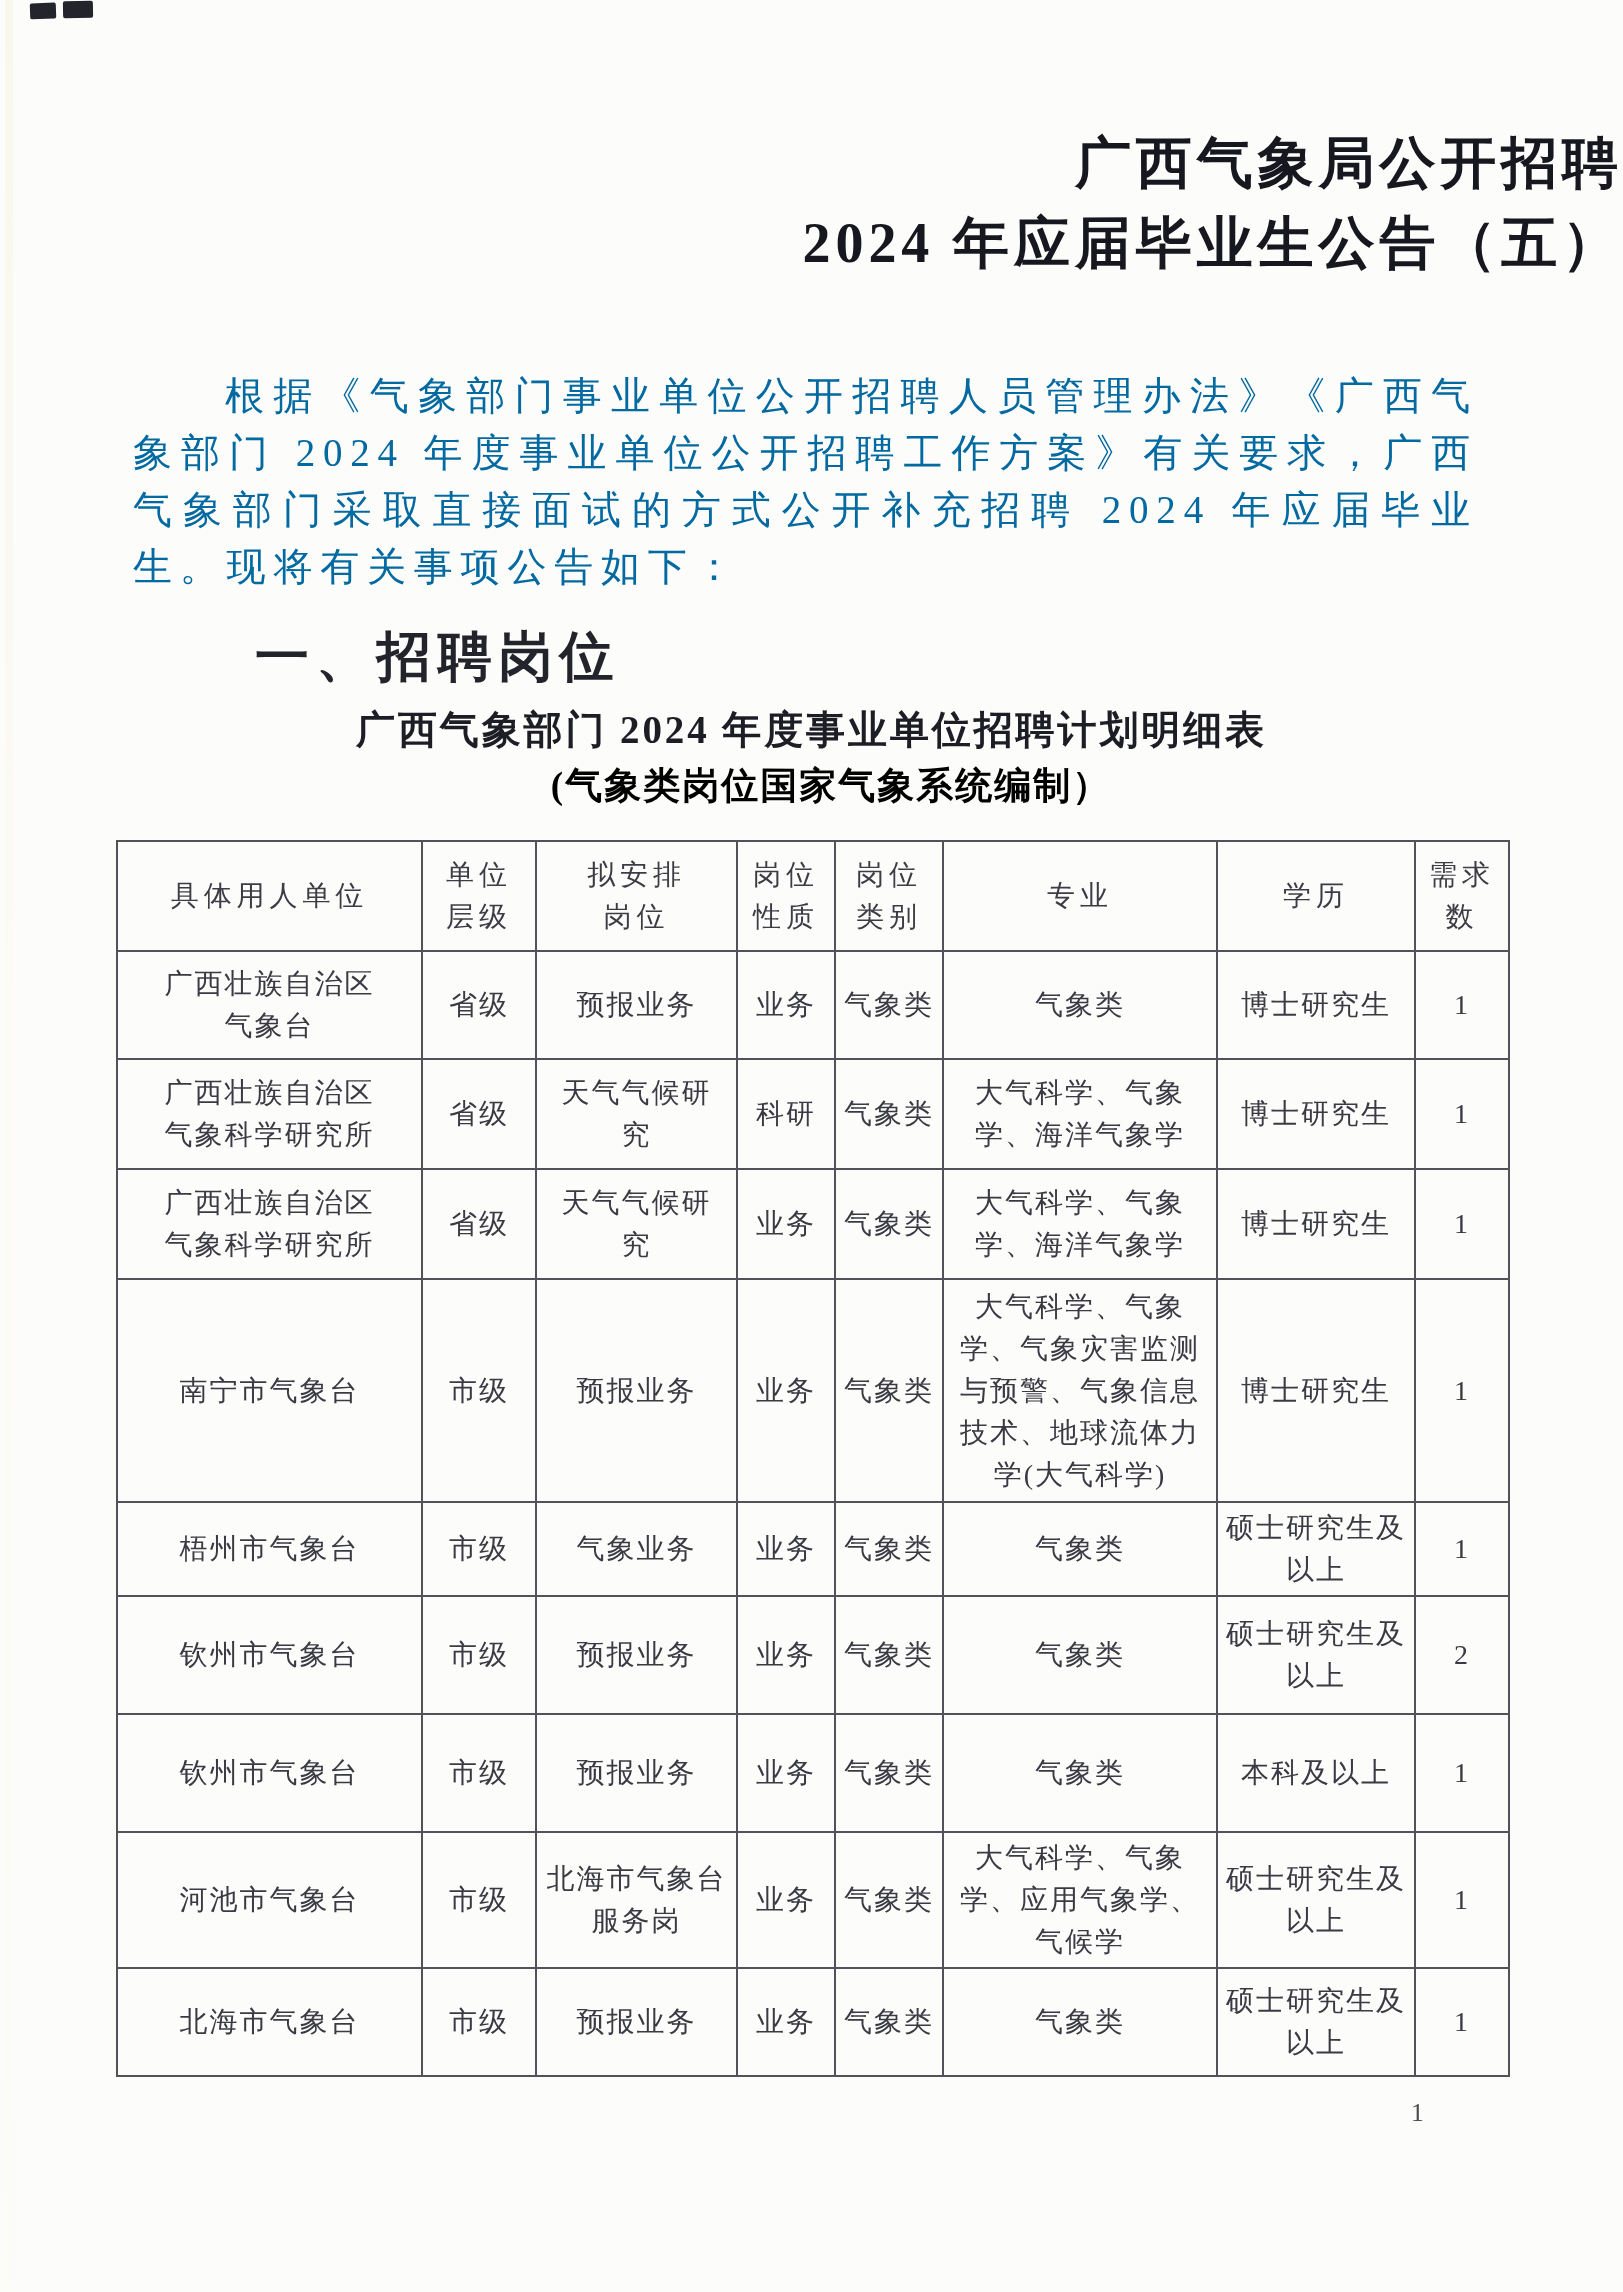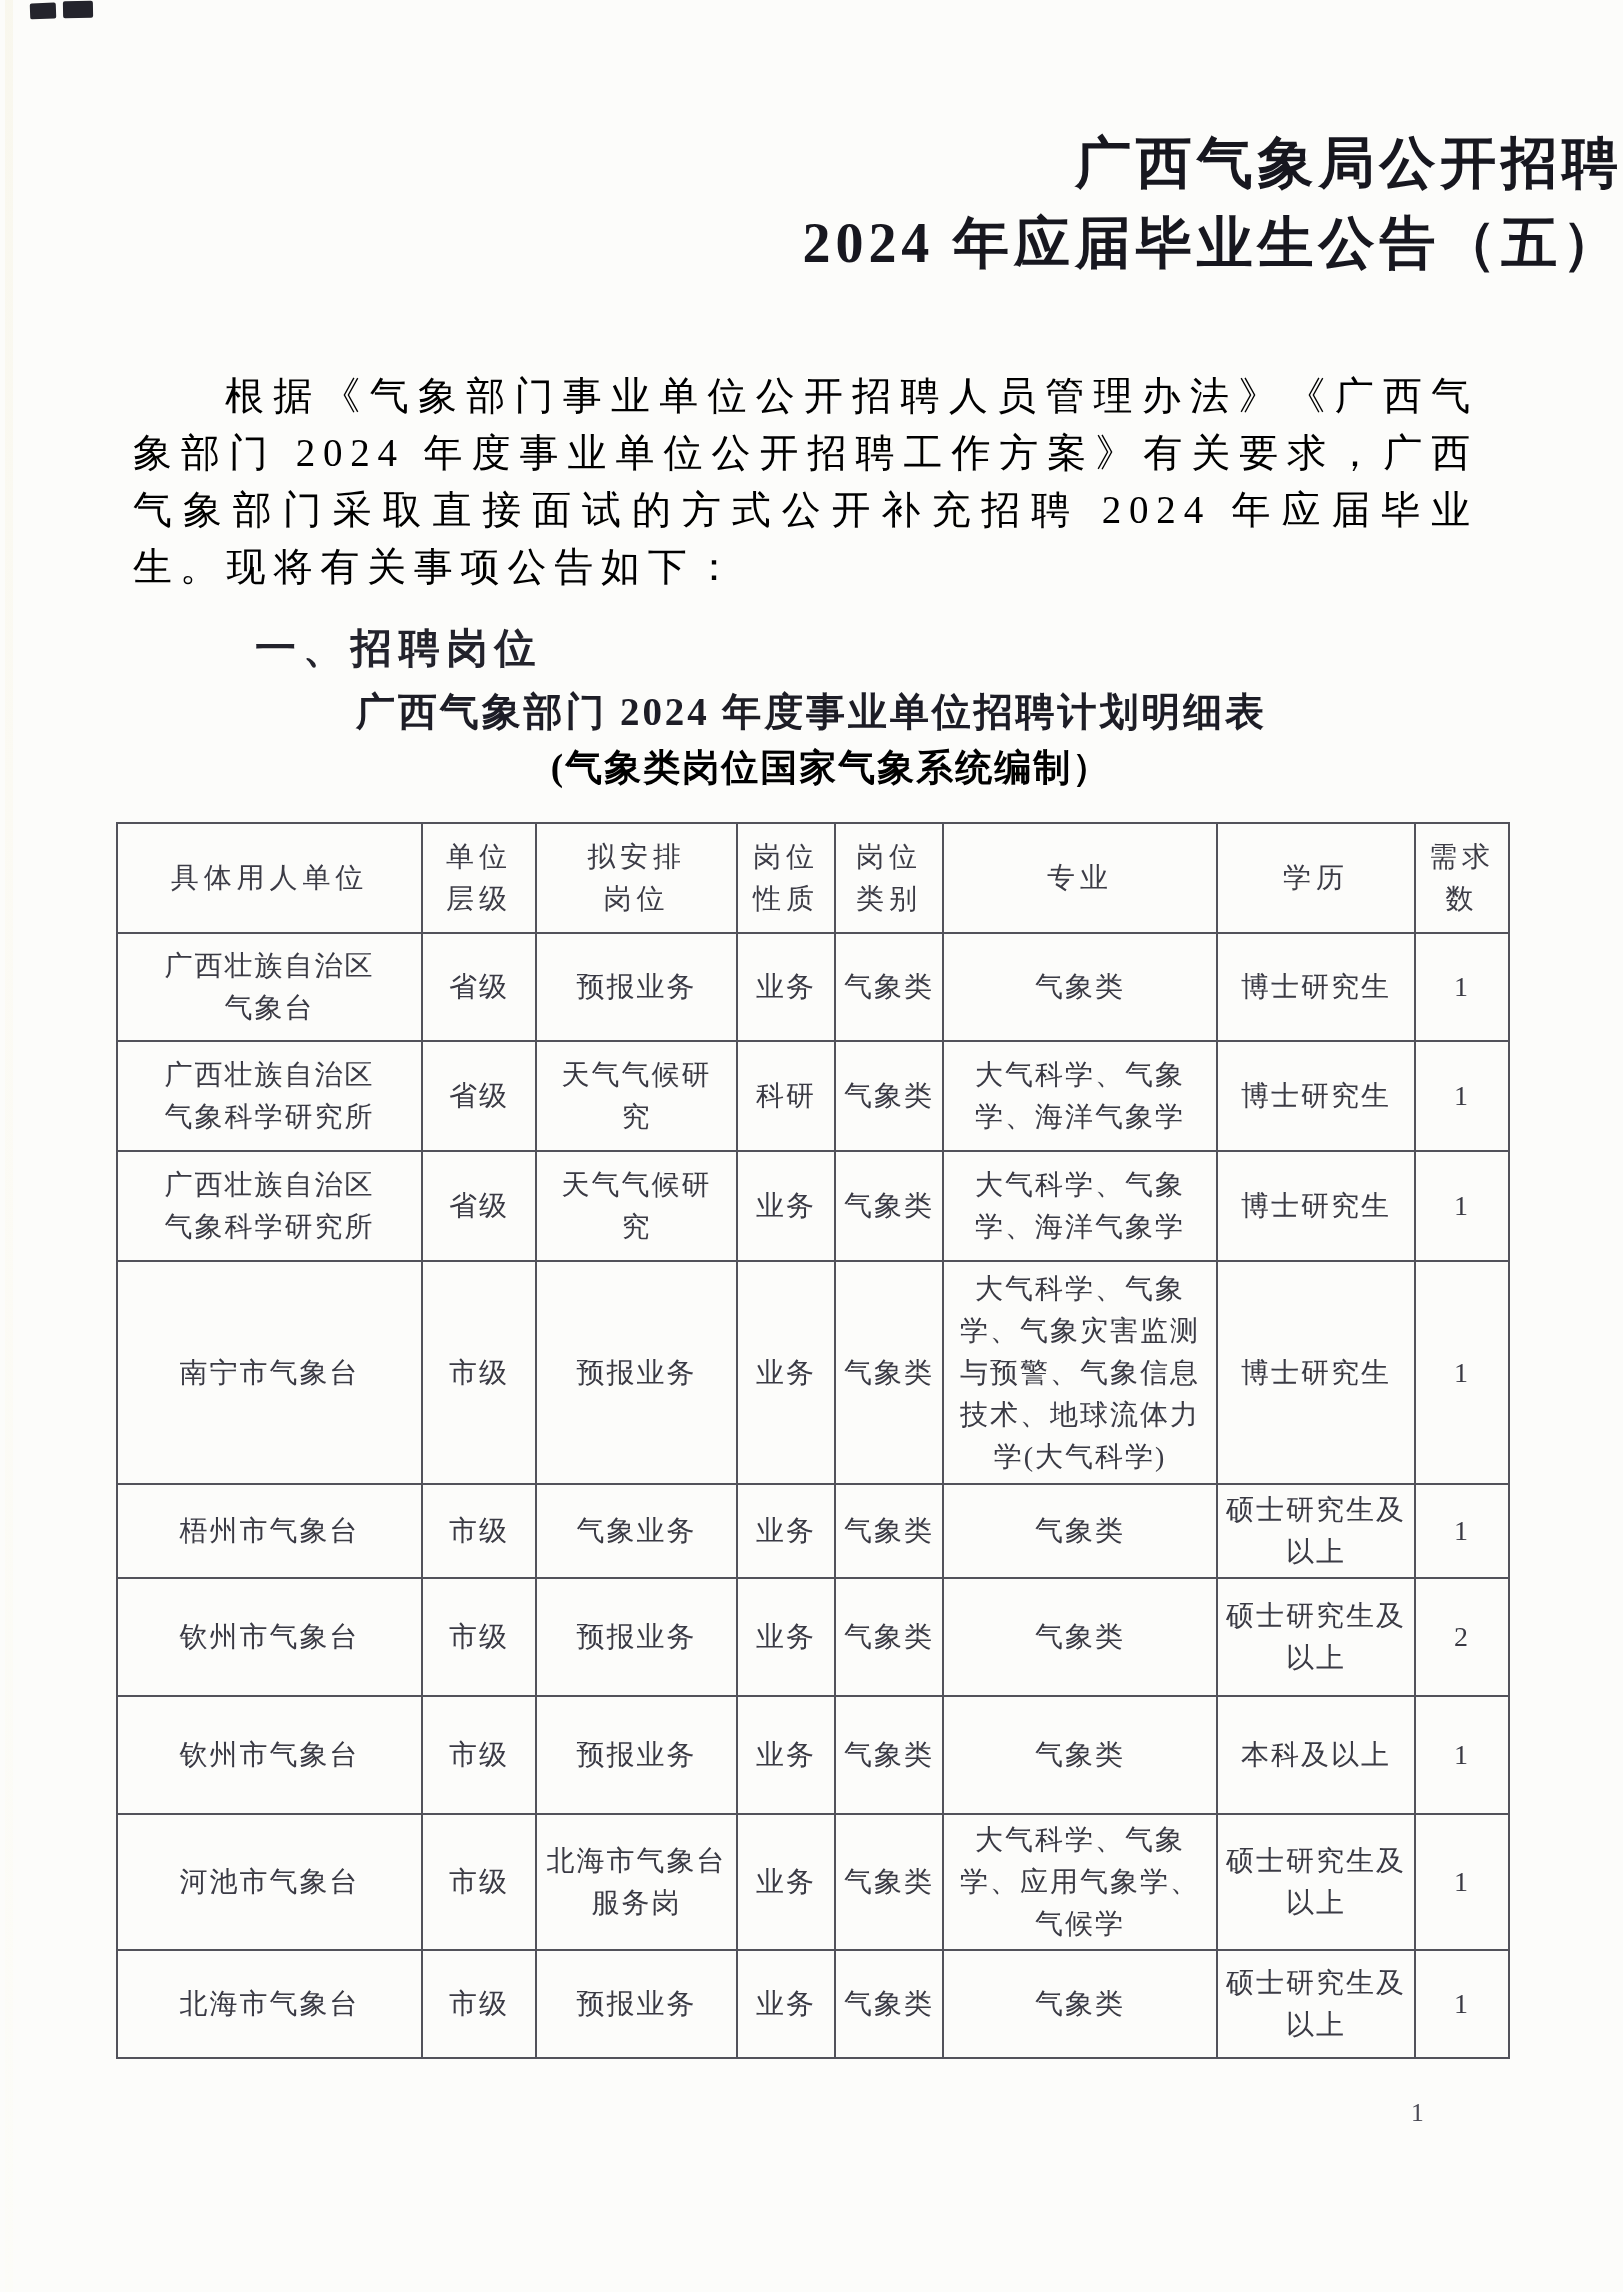--- a/index.html
+++ b/index.html
@@ -27,25 +27,25 @@
     font-size:56px; font-weight:bold;
     line-height:80px; letter-spacing:4.9px;
     color:#17171f;
   }
   .body-par {
     margin:84px 145px 0 133px;
     font-size:39px; line-height:57px;
     letter-spacing:7.8px;
     text-align:justify;
     text-indent:92px;
-    color:#000000;
+    color:#0369a1;
   }
   .section-heading {
     margin:25.5px 0 0 255px;
-    font-size:41px; font-weight:bold;
+    font-size:54px; font-weight:bold;
     letter-spacing:6.9px; color:#23232c;
   }
   .table-title {
     margin:9.8px 0 0 0; text-align:center;
     font-size:39px; font-weight:bold; letter-spacing:2.9px; color:#1d1d26;
   }
   .table-subtitle {
     margin:3.9px 0 0 0; text-align:center;
     font-size:37px; font-weight:bold; letter-spacing:2px; color:#000000;padding-left:39px;
   }

